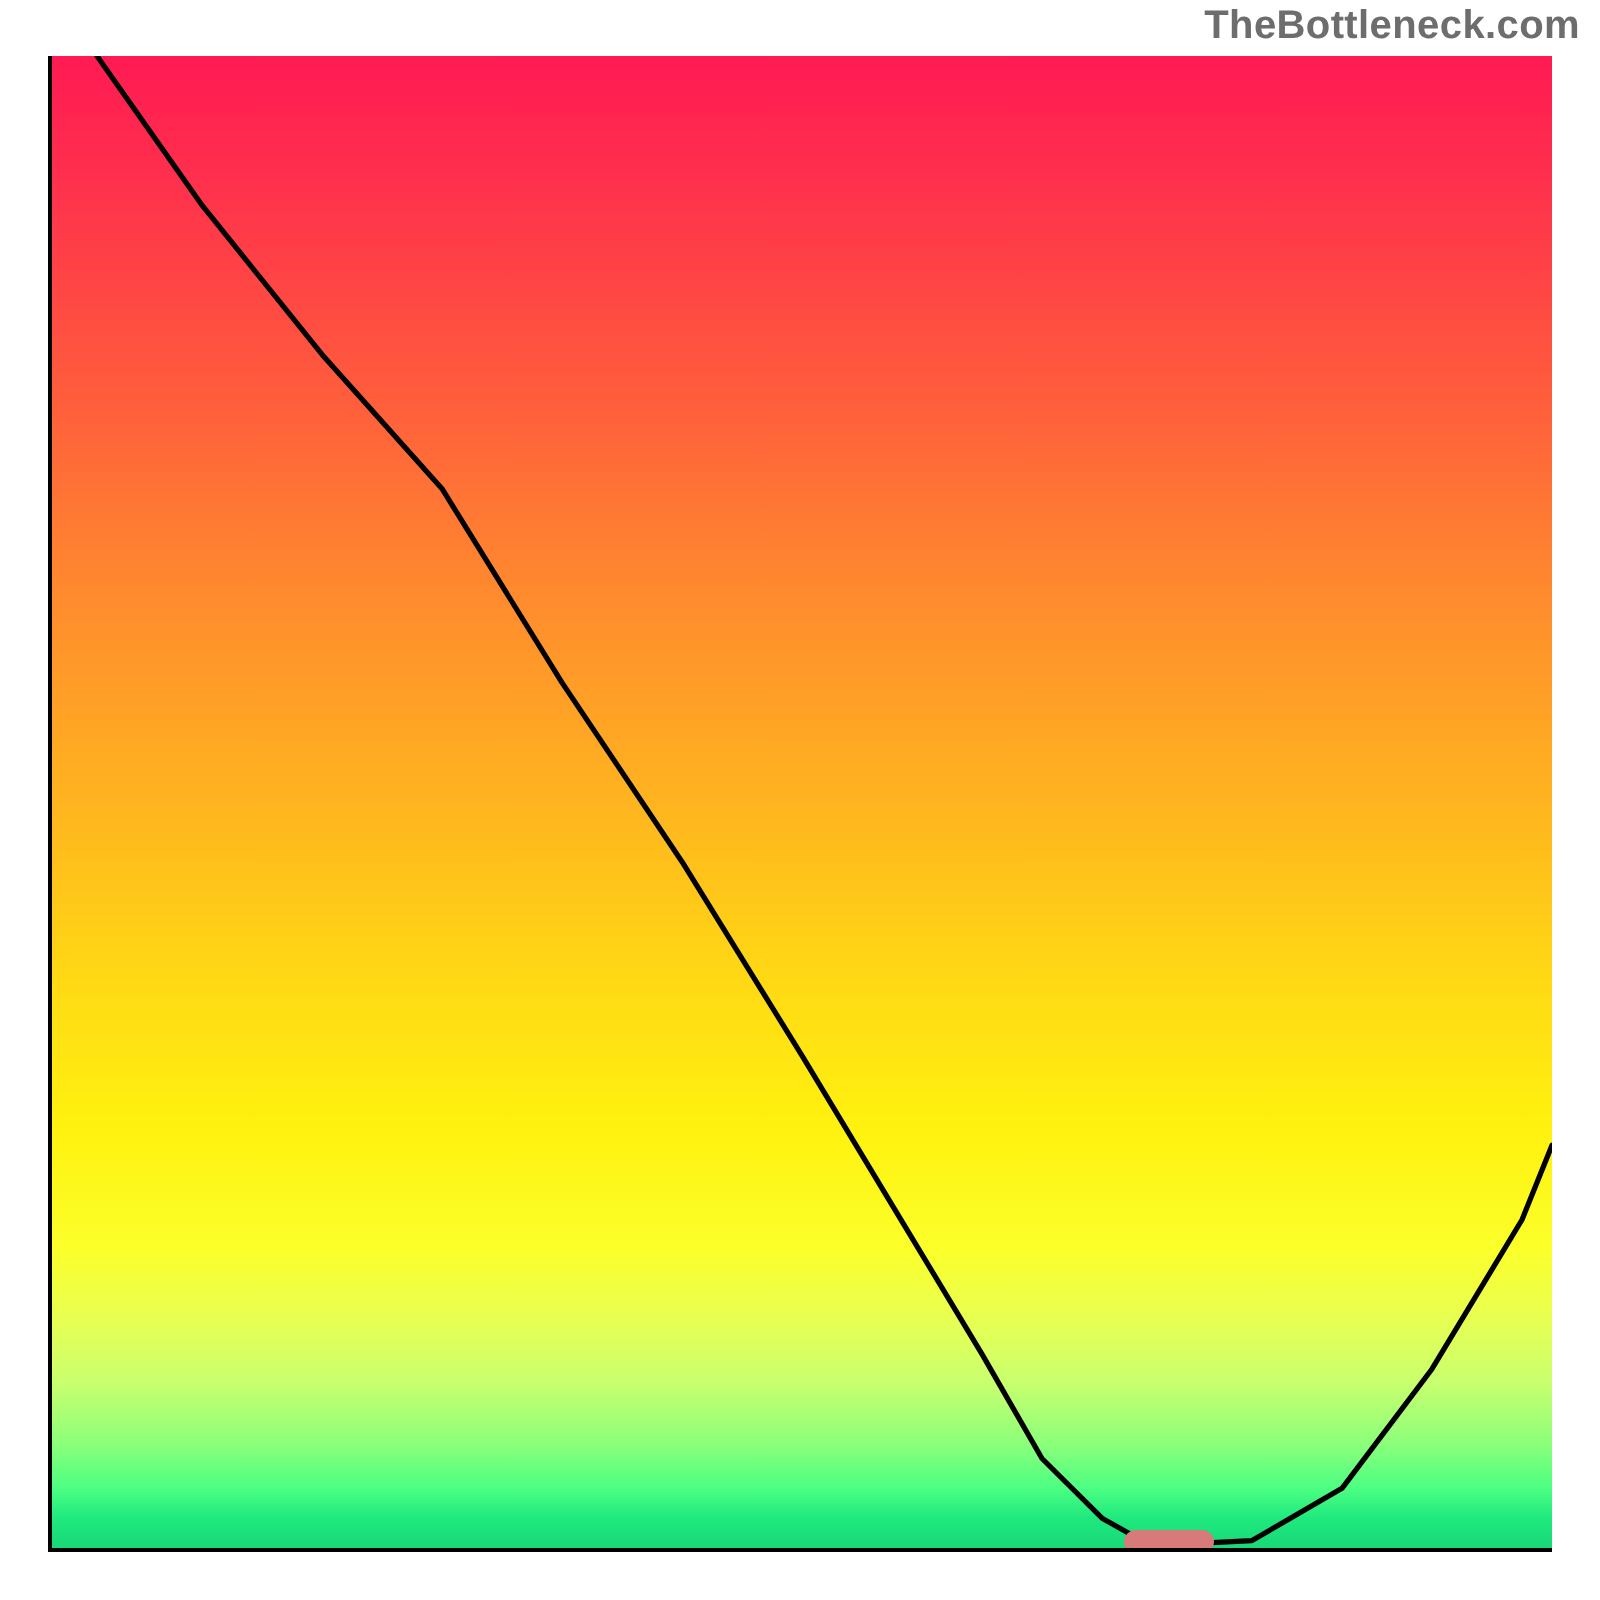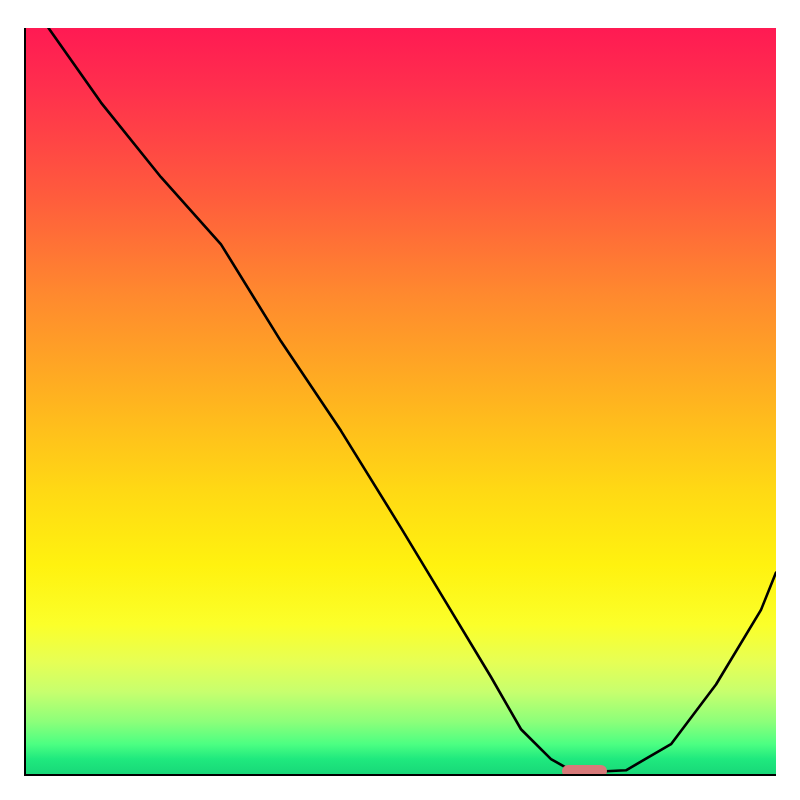--- a/index.html
+++ b/index.html
@@ -67,20 +67,21 @@
   .pill {
     position: absolute;
     border-radius: 999px;
     background: #d87a7a;
   }
 </style>
 </head>
 <body>
 
 <div class="wrap">
+  <div class="watermark">TheBottleneck.com</div>
 
   <div class="plot">
     <div class="gradient"></div>
 
     <svg class="curve" viewBox="0 0 100 100" preserveAspectRatio="none">
       <path id="curvePath" d="M3.00 0.00 L10.00 10.00 L18.00 20.00 L26.00 29.00 L34.00 42.00 L42.00 54.00 L50.00 67.00 L56.00 77.00 L62.00 87.00 L66.00 94.00 L70.00 98.00 L73.00 99.70 L76.00 99.70 L80.00 99.50 L86.00 96.00 L92.00 88.00 L98.00 78.00 L100.00 73.00" fill="none" stroke="#000" stroke-width="0.35" stroke-linejoin="round" stroke-linecap="round"></path>
     </svg>
 
     <div class="pill" id="pill" style="left: 71.5%; top: 98.85%; width: 6%; height: 1.5%;"></div>
   </div>

